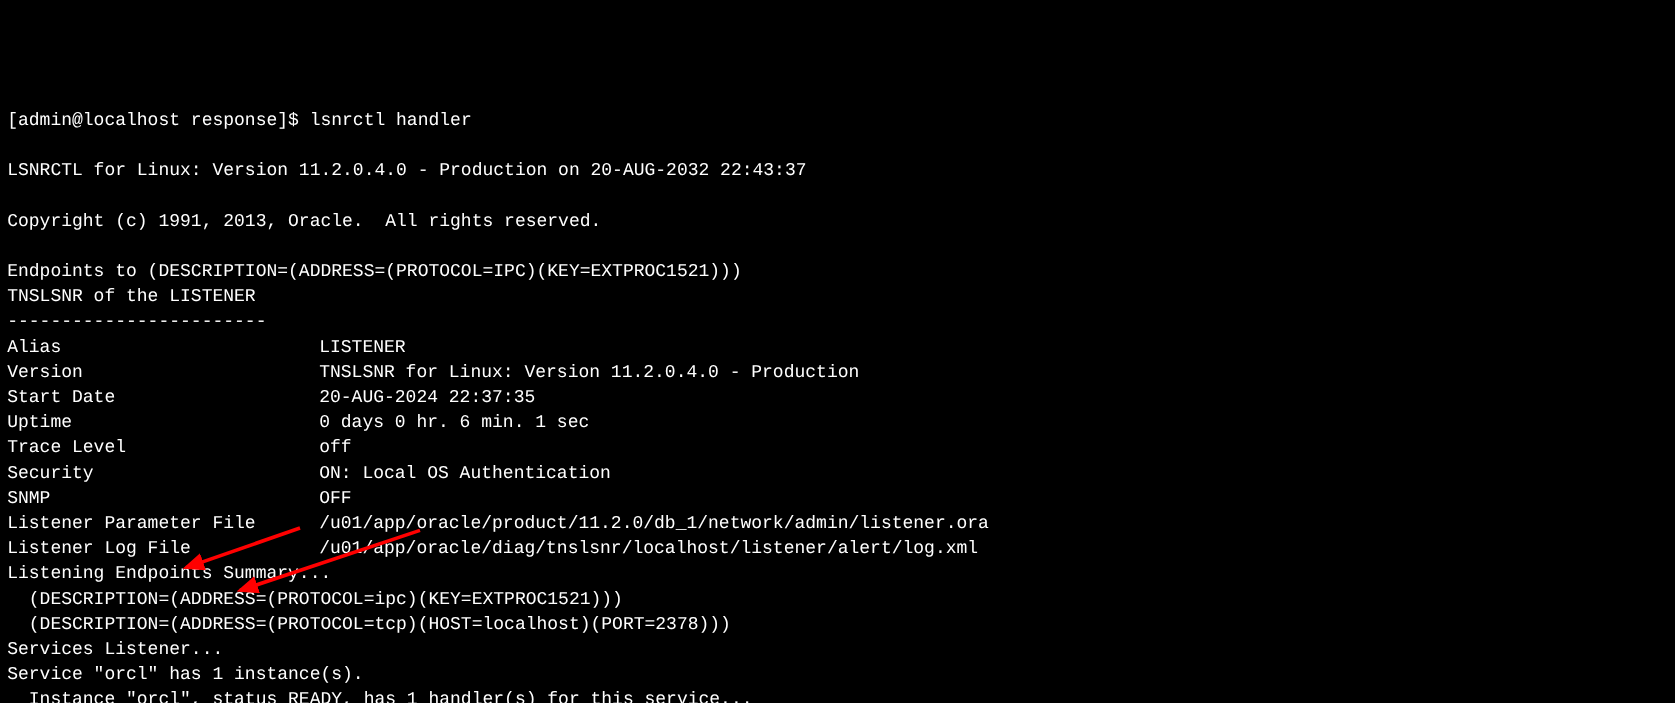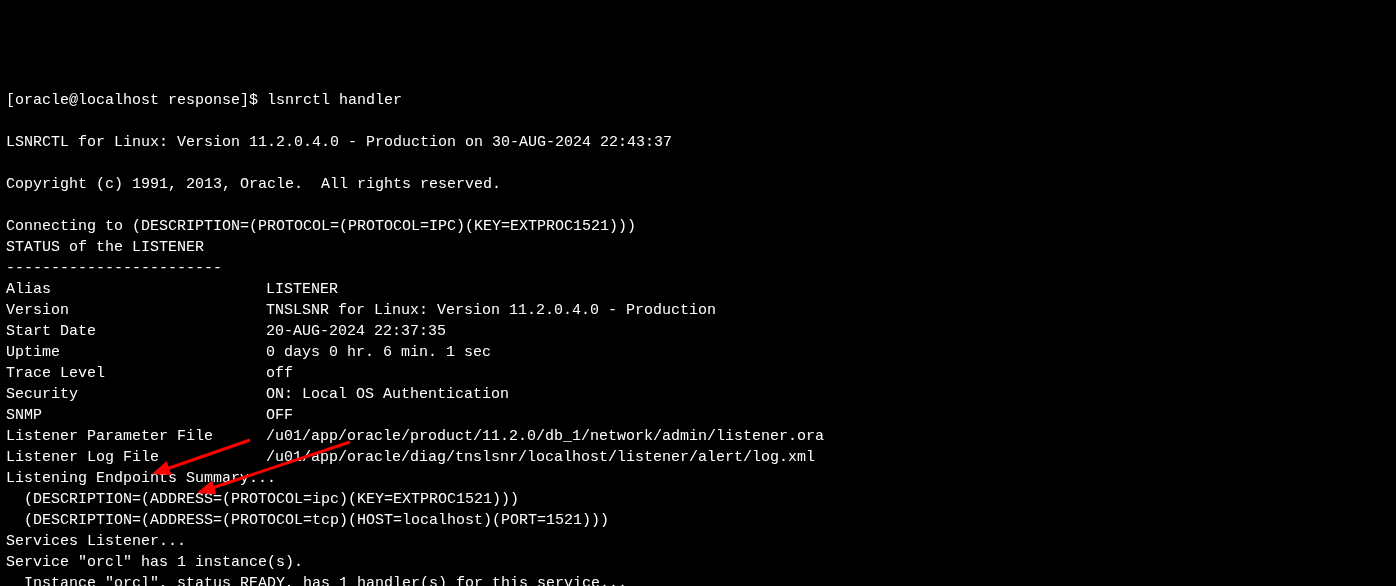--- a/index.html
+++ b/index.html
@@ -32,32 +32,32 @@
       top: 0;
       left: 0;
       pointer-events: none;
     }
   </style>
 </head>
 <body>
 
 
 
-<div class="terminal-content"><span><span>[oracle@localhost response]$ </span><span>lsnrctl handler</span></span>
+<div class="terminal-content"><span><span>[admin@localhost response]$ </span><span>lsnrctl handler</span></span>
 <span></span>
-<span>LSNRCTL for Linux: Version 11.2.0.4.0 - Production on 30-AUG-2024 22:43:37</span>
+<span>LSNRCTL for Linux: Version 11.2.0.4.0 - Production on 20-AUG-2032 22:43:37</span>
 <span></span>
 <span>Copyright (c) 1991, 2013, Oracle.  All rights reserved.</span>
 <span></span>
-<span>Connecting to (DESCRIPTION=(PROTOCOL=(PROTOCOL=IPC)(KEY=EXTPROC1521)))</span>
-<span>STATUS of the LISTENER</span>
+<span>Endpoints to (DESCRIPTION=(ADDRESS=(PROTOCOL=IPC)(KEY=EXTPROC1521)))</span>
+<span>TNSLSNR of the LISTENER</span>
 <span>------------------------</span>
 <span class="field-row"><span class="label">Alias</span><span>LISTENER</span></span><span class="field-row"><span class="label">Version</span><span>TNSLSNR for Linux: Version 11.2.0.4.0 - Production</span></span><span class="field-row"><span class="label">Start Date</span><span>20-AUG-2024 22:37:35</span></span><span class="field-row"><span class="label">Uptime</span><span>0 days 0 hr. 6 min. 1 sec</span></span><span class="field-row"><span class="label">Trace Level</span><span>off</span></span><span class="field-row"><span class="label">Security</span><span>ON: Local OS Authentication</span></span><span class="field-row"><span class="label">SNMP</span><span>OFF</span></span><span class="field-row"><span class="label">Listener Parameter File</span><span>/u01/app/oracle/product/11.2.0/db_1/network/admin/listener.ora</span></span><span class="field-row"><span class="label">Listener Log File</span><span>/u01/app/oracle/diag/tnslsnr/localhost/listener/alert/log.xml</span></span><span>Listening Endpoints Summary...</span>
 <span>  (DESCRIPTION=(ADDRESS=(PROTOCOL=ipc)(KEY=EXTPROC1521)))</span>
-<span>  (DESCRIPTION=(ADDRESS=(PROTOCOL=tcp)(HOST=localhost)(PORT=1521)))</span>
+<span>  (DESCRIPTION=(ADDRESS=(PROTOCOL=tcp)(HOST=localhost)(PORT=2378)))</span>
 <span>Services Listener...</span>
 <span>Service "orcl" has 1 instance(s).</span>
 <span>  Instance "orcl", status READY, has 1 handler(s) for this service...</span>
 
 
 
 </div>
 
 <svg class="arrows" width="1396" height="586">
   <defs>

